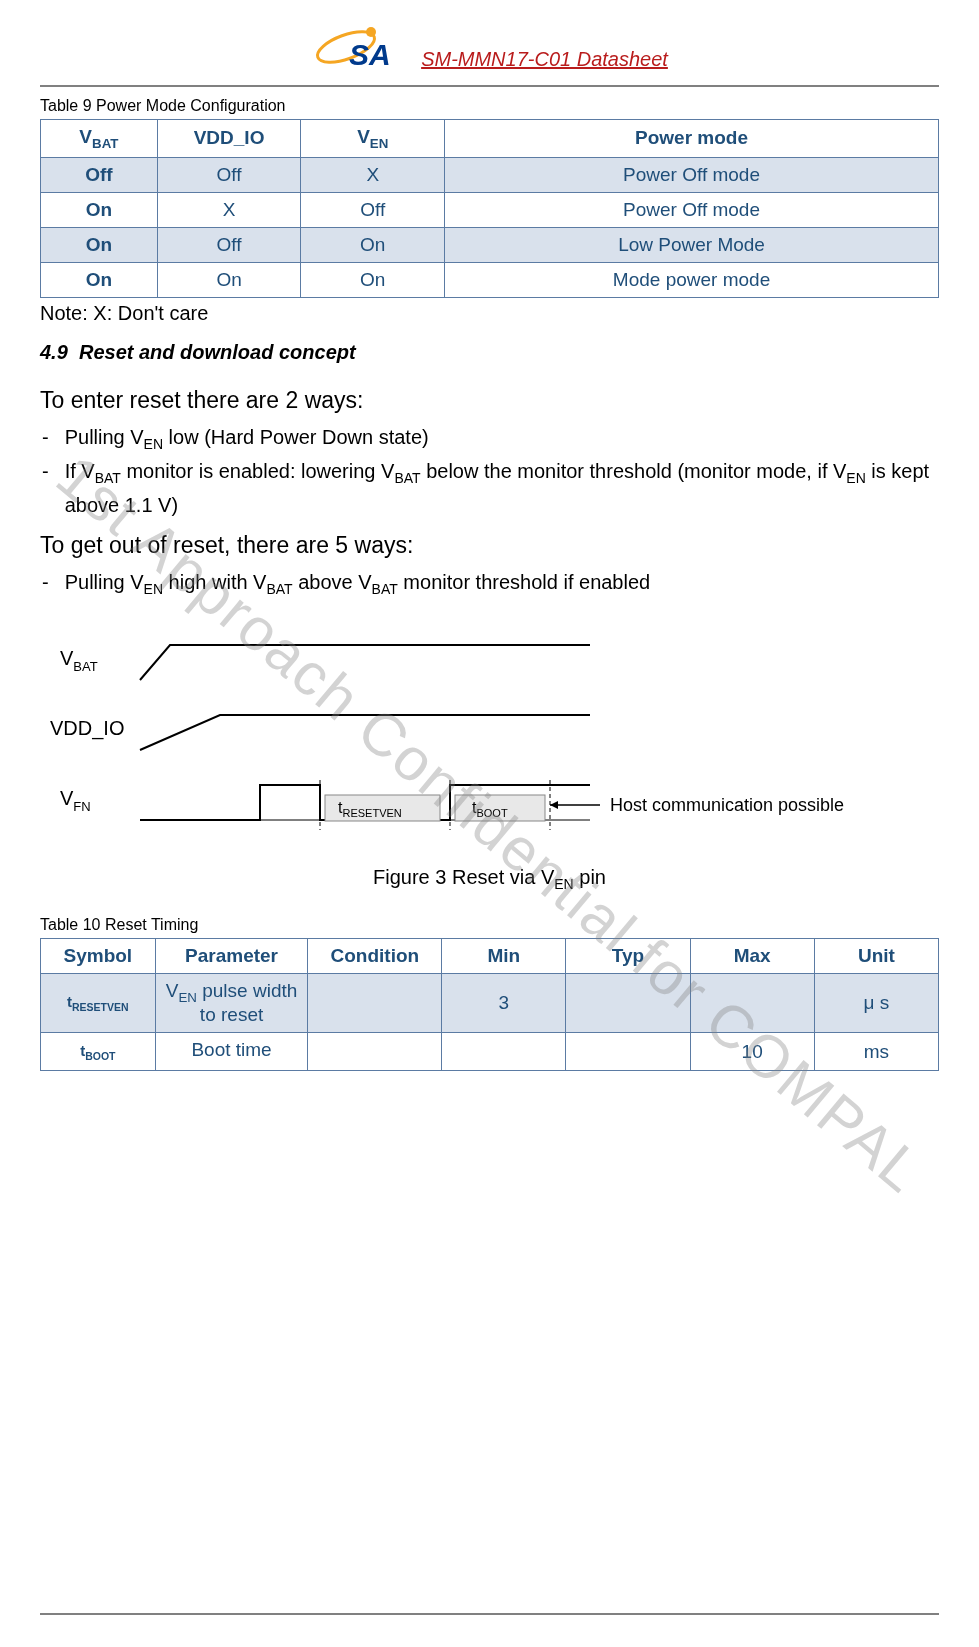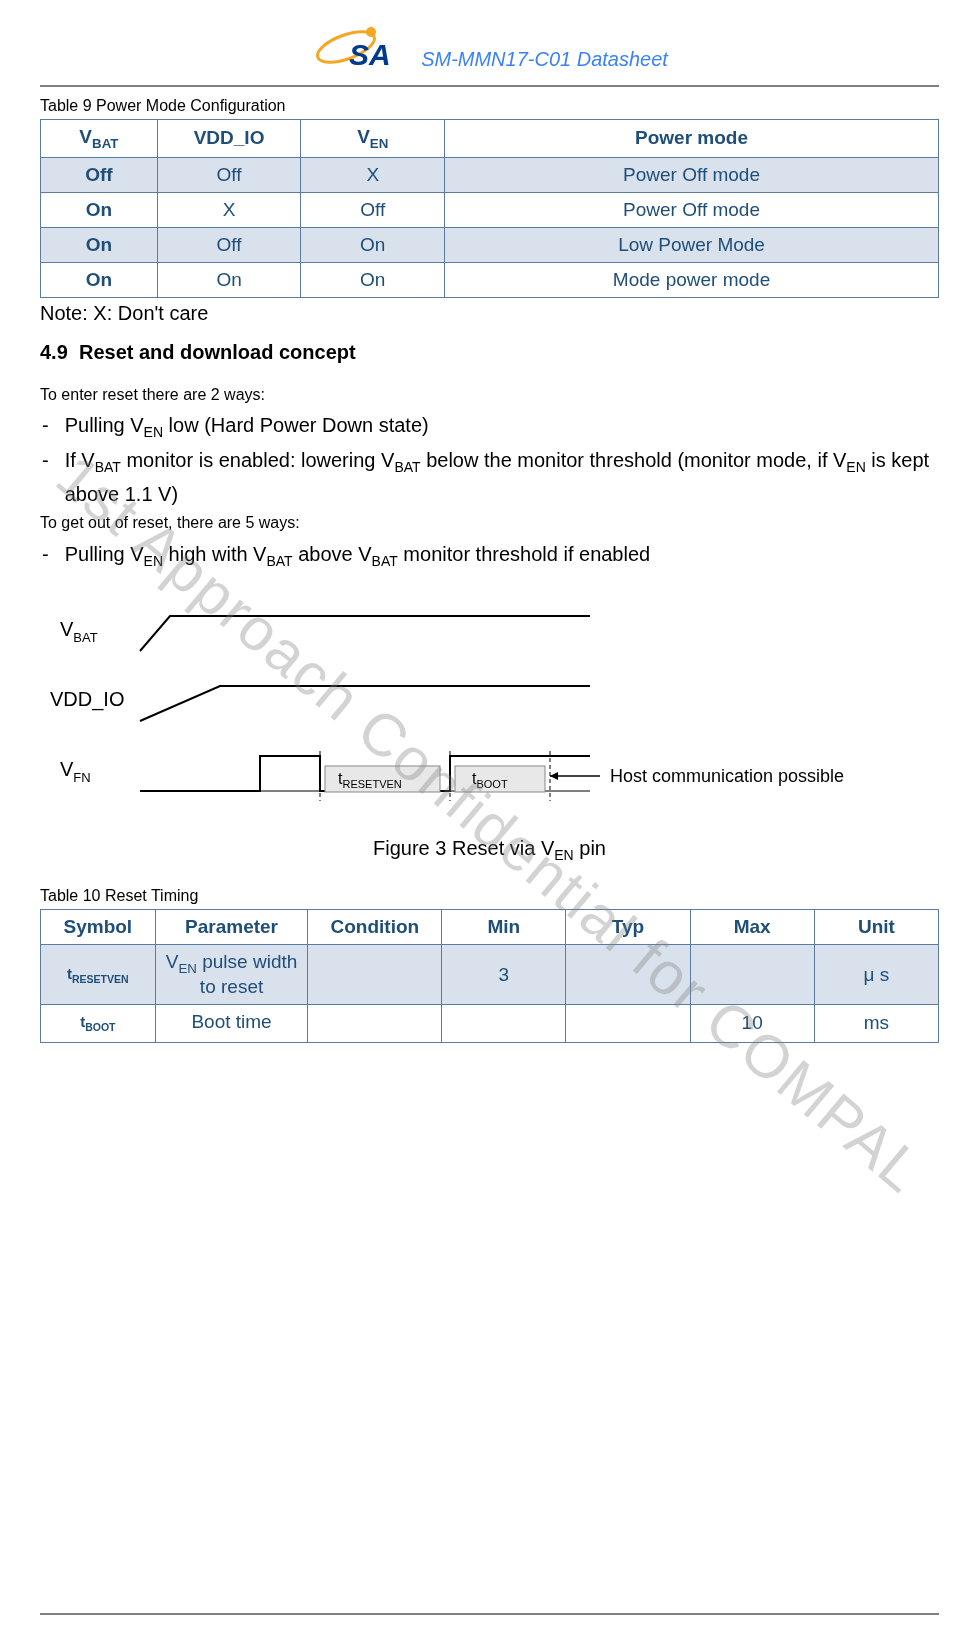--- a/index.html
+++ b/index.html
@@ -21,22 +21,23 @@
   }
   .logo {
     width: 110px;
     height: 55px;
     position: relative;
   }
   .logo svg { width: 100%; height: 100%; }
   .doc-title {
     font-style: italic;
     font-size: 20px;
-    color: #3b82f6;
+    color: #b91c1c;
     padding-bottom: 4px;
+    text-decoration: underline;
   }
   .hr-line {
     border: none;
     border-top: 2px solid #808080;
     margin-bottom: 10px;
   }
   .table-caption {
     font-size: 16px;
     margin: 8px 0 4px 0;
   }
@@ -61,25 +62,27 @@
   .note {
     font-size: 20px;
     color: #000;
     margin-top: 4px;
     margin-bottom: 16px;
   }
   .section-heading {
     font-weight: bold;
     font-size: 20px;
     margin-bottom: 18px;
+    font-style: italic;
   }
   .para {
-    font-size: 16px;
+    font-size: 23px;
     line-height: 1.6;
     margin-bottom: 2px;
+    margin-top: 6px;
   }
   .bullet {
     display: flex;
     gap: 16px;
     padding-left: 2px;
     font-size: 20px;
     line-height: 1.6;
   }
   .bullet .dash { flex: 0 0 auto; }
   .watermark {

